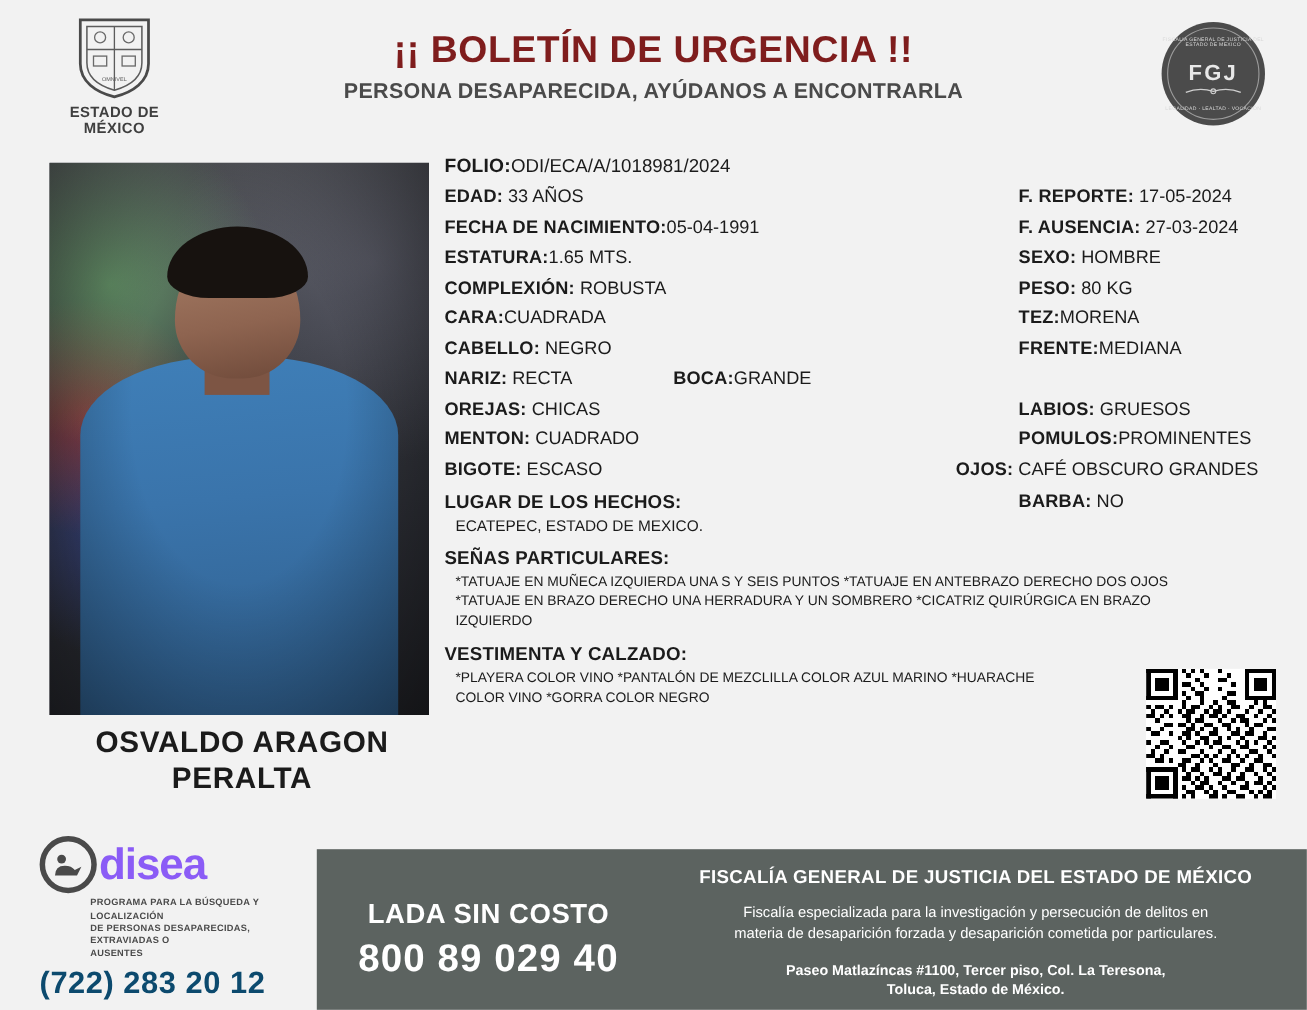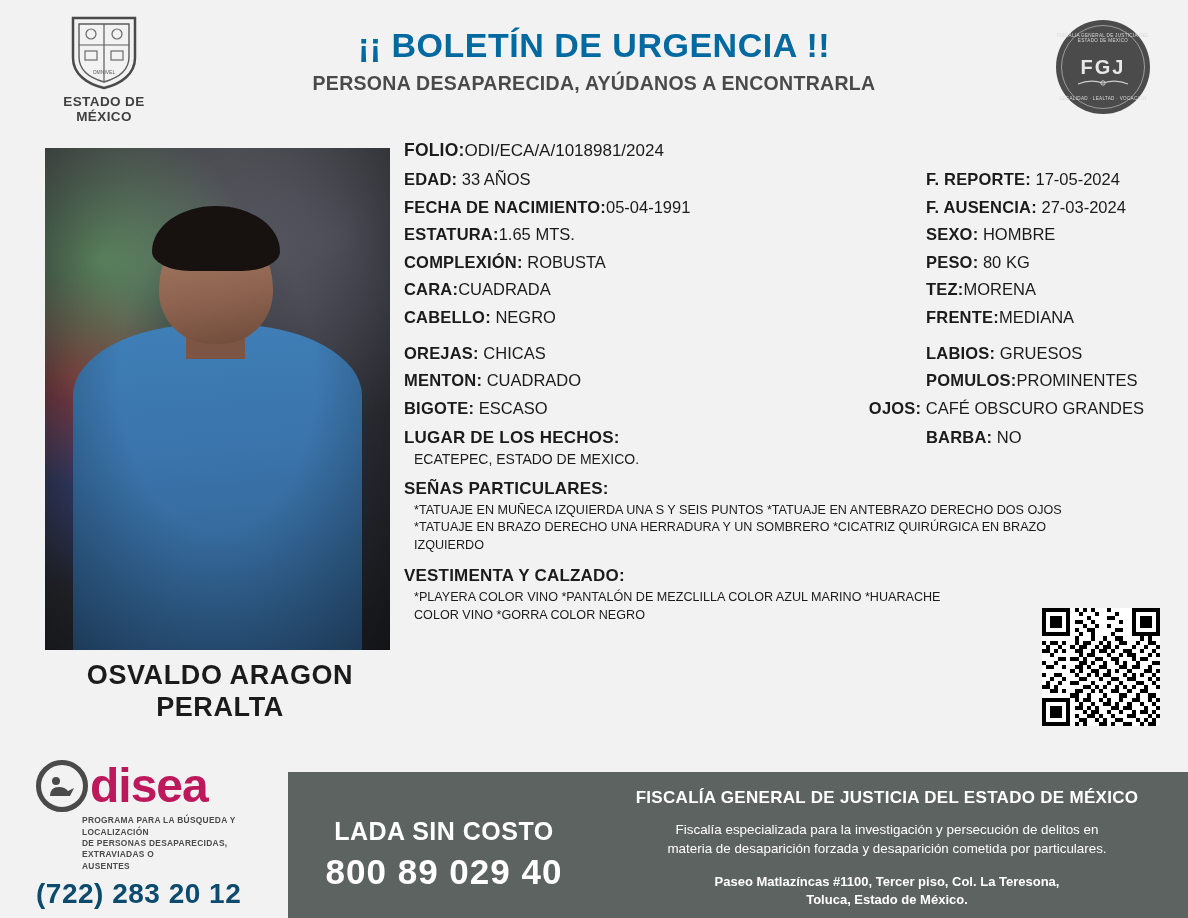--- a/index.html
+++ b/index.html
@@ -38,21 +38,21 @@
     margin-top: 4px;
   }
   .header-titles {
     position: absolute;
     left: 200px; right: 200px; top: 26px;
     text-align: center;
   }
   .title-main {
     font-size: 34px;
     font-weight: bold;
-    color: #0369a1;
+    color: #7f1d1d;
     letter-spacing: 0.5px;
     margin: 0;
   }
   .title-sub {
     font-size: 19.5px;
     font-weight: bold;
     color: #4a4a4a;
     letter-spacing: 0.3px;
     margin-top: 7px;
   }
@@ -217,23 +217,23 @@
   .odisea {
     position: absolute;
     left: 36px; bottom: 8px;
     width: 256px;
     text-align: left;
   }
   .odisea-top {
     display:flex; align-items:center;
   }
   .odisea-word {
-    font-size: 48px;
-    font-weight: bold;
-    color: #be185d;
+    font-size: 40px;
+    font-weight: bold;
+    color: #8b5cf6;
     letter-spacing: -1px;
     line-height: 1;
   }
   .odisea-o {
     width: 52px; height: 52px;
     border: 5px solid #4a4a4a;
     border-radius: 50%;
     margin-right: 2px;
     position: relative;
     display:flex; align-items:center; justify-content:center;
@@ -399,20 +399,28 @@
   <div class="row">
     <div class="col-left">
       <span class="lbl">CABELLO:</span><span class="val"> NEGRO</span>
     </div>
     <div class="col-right right-align"><span class="inner">
       <span class="lbl">FRENTE:</span><span class="val">MEDIANA</span>
     </span></div>
   </div>
 
   <div class="row">
+    <div class="col-left two-in-left">
+      <div class="a">
+        <span class="lbl">NARIZ:</span><span class="val"> RECTA</span>
+      </div>
+      <div>
+        <span class="lbl">BOCA:</span><span class="val">GRANDE</span>
+      </div>
+    </div>
   </div>
 
   <div class="row">
     <div class="col-left">
       <span class="lbl">OREJAS:</span><span class="val"> CHICAS</span>
     </div>
     <div class="col-right right-align"><span class="inner">
       <span class="lbl">LABIOS:</span><span class="val"> GRUESOS</span>
     </span></div>
   </div>

